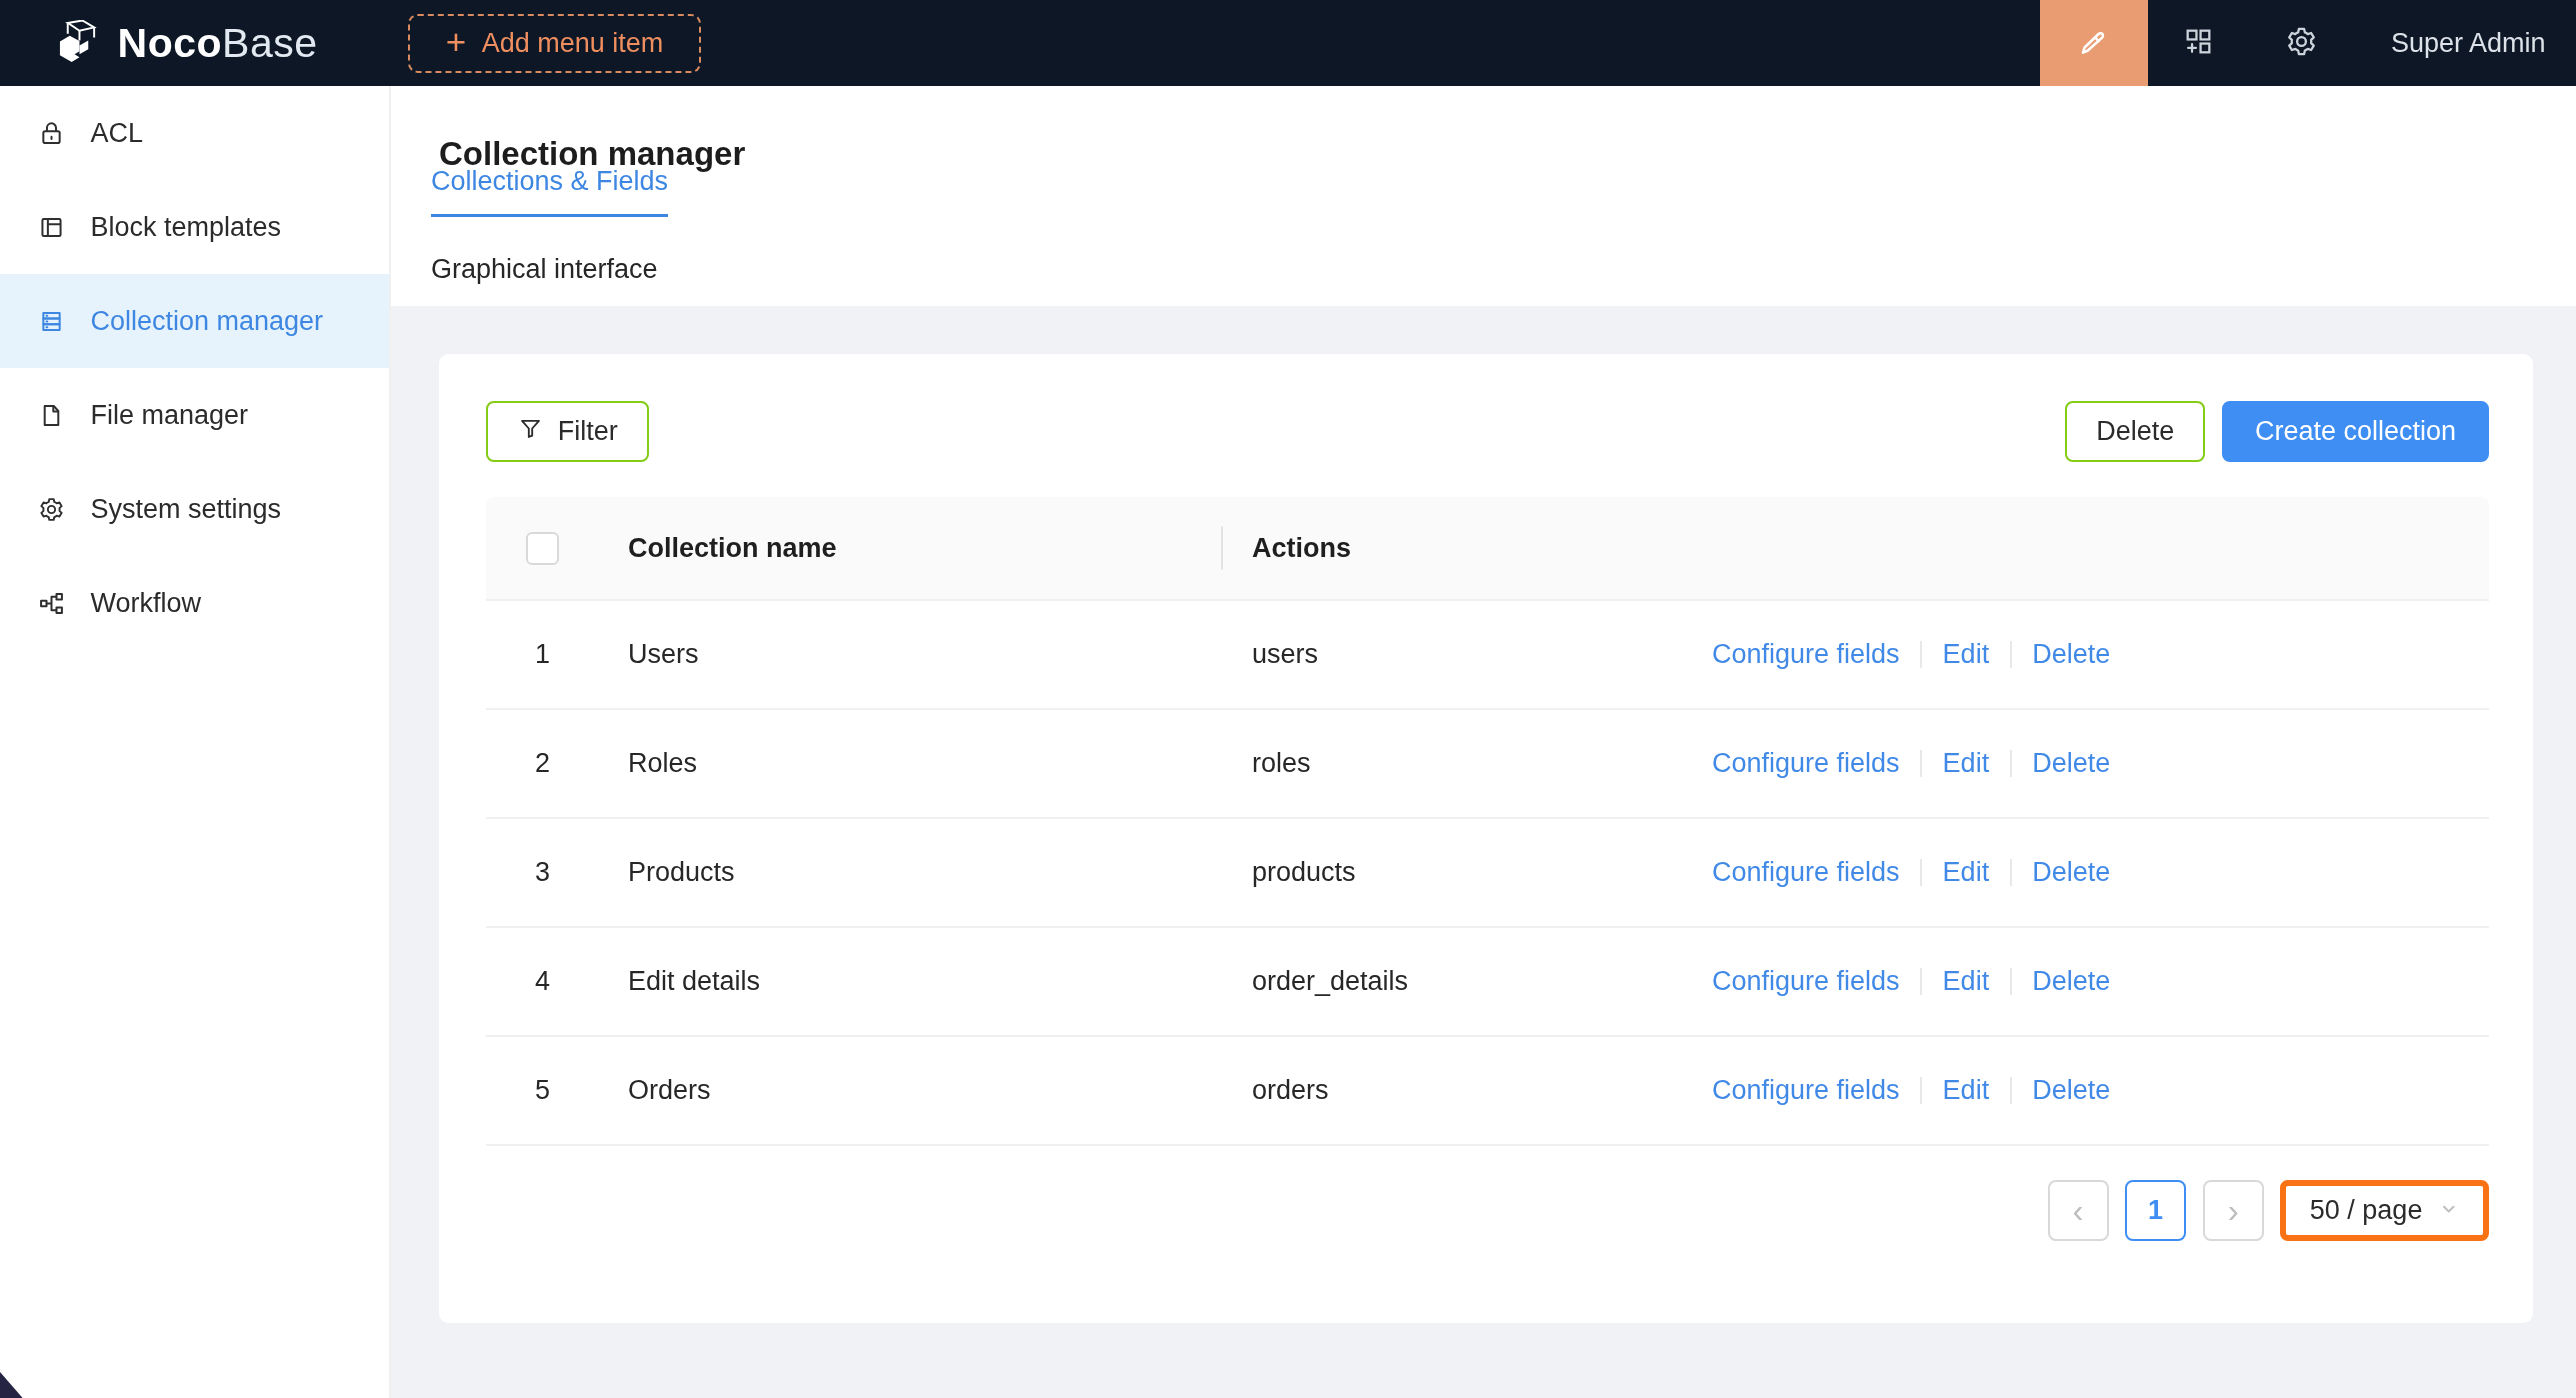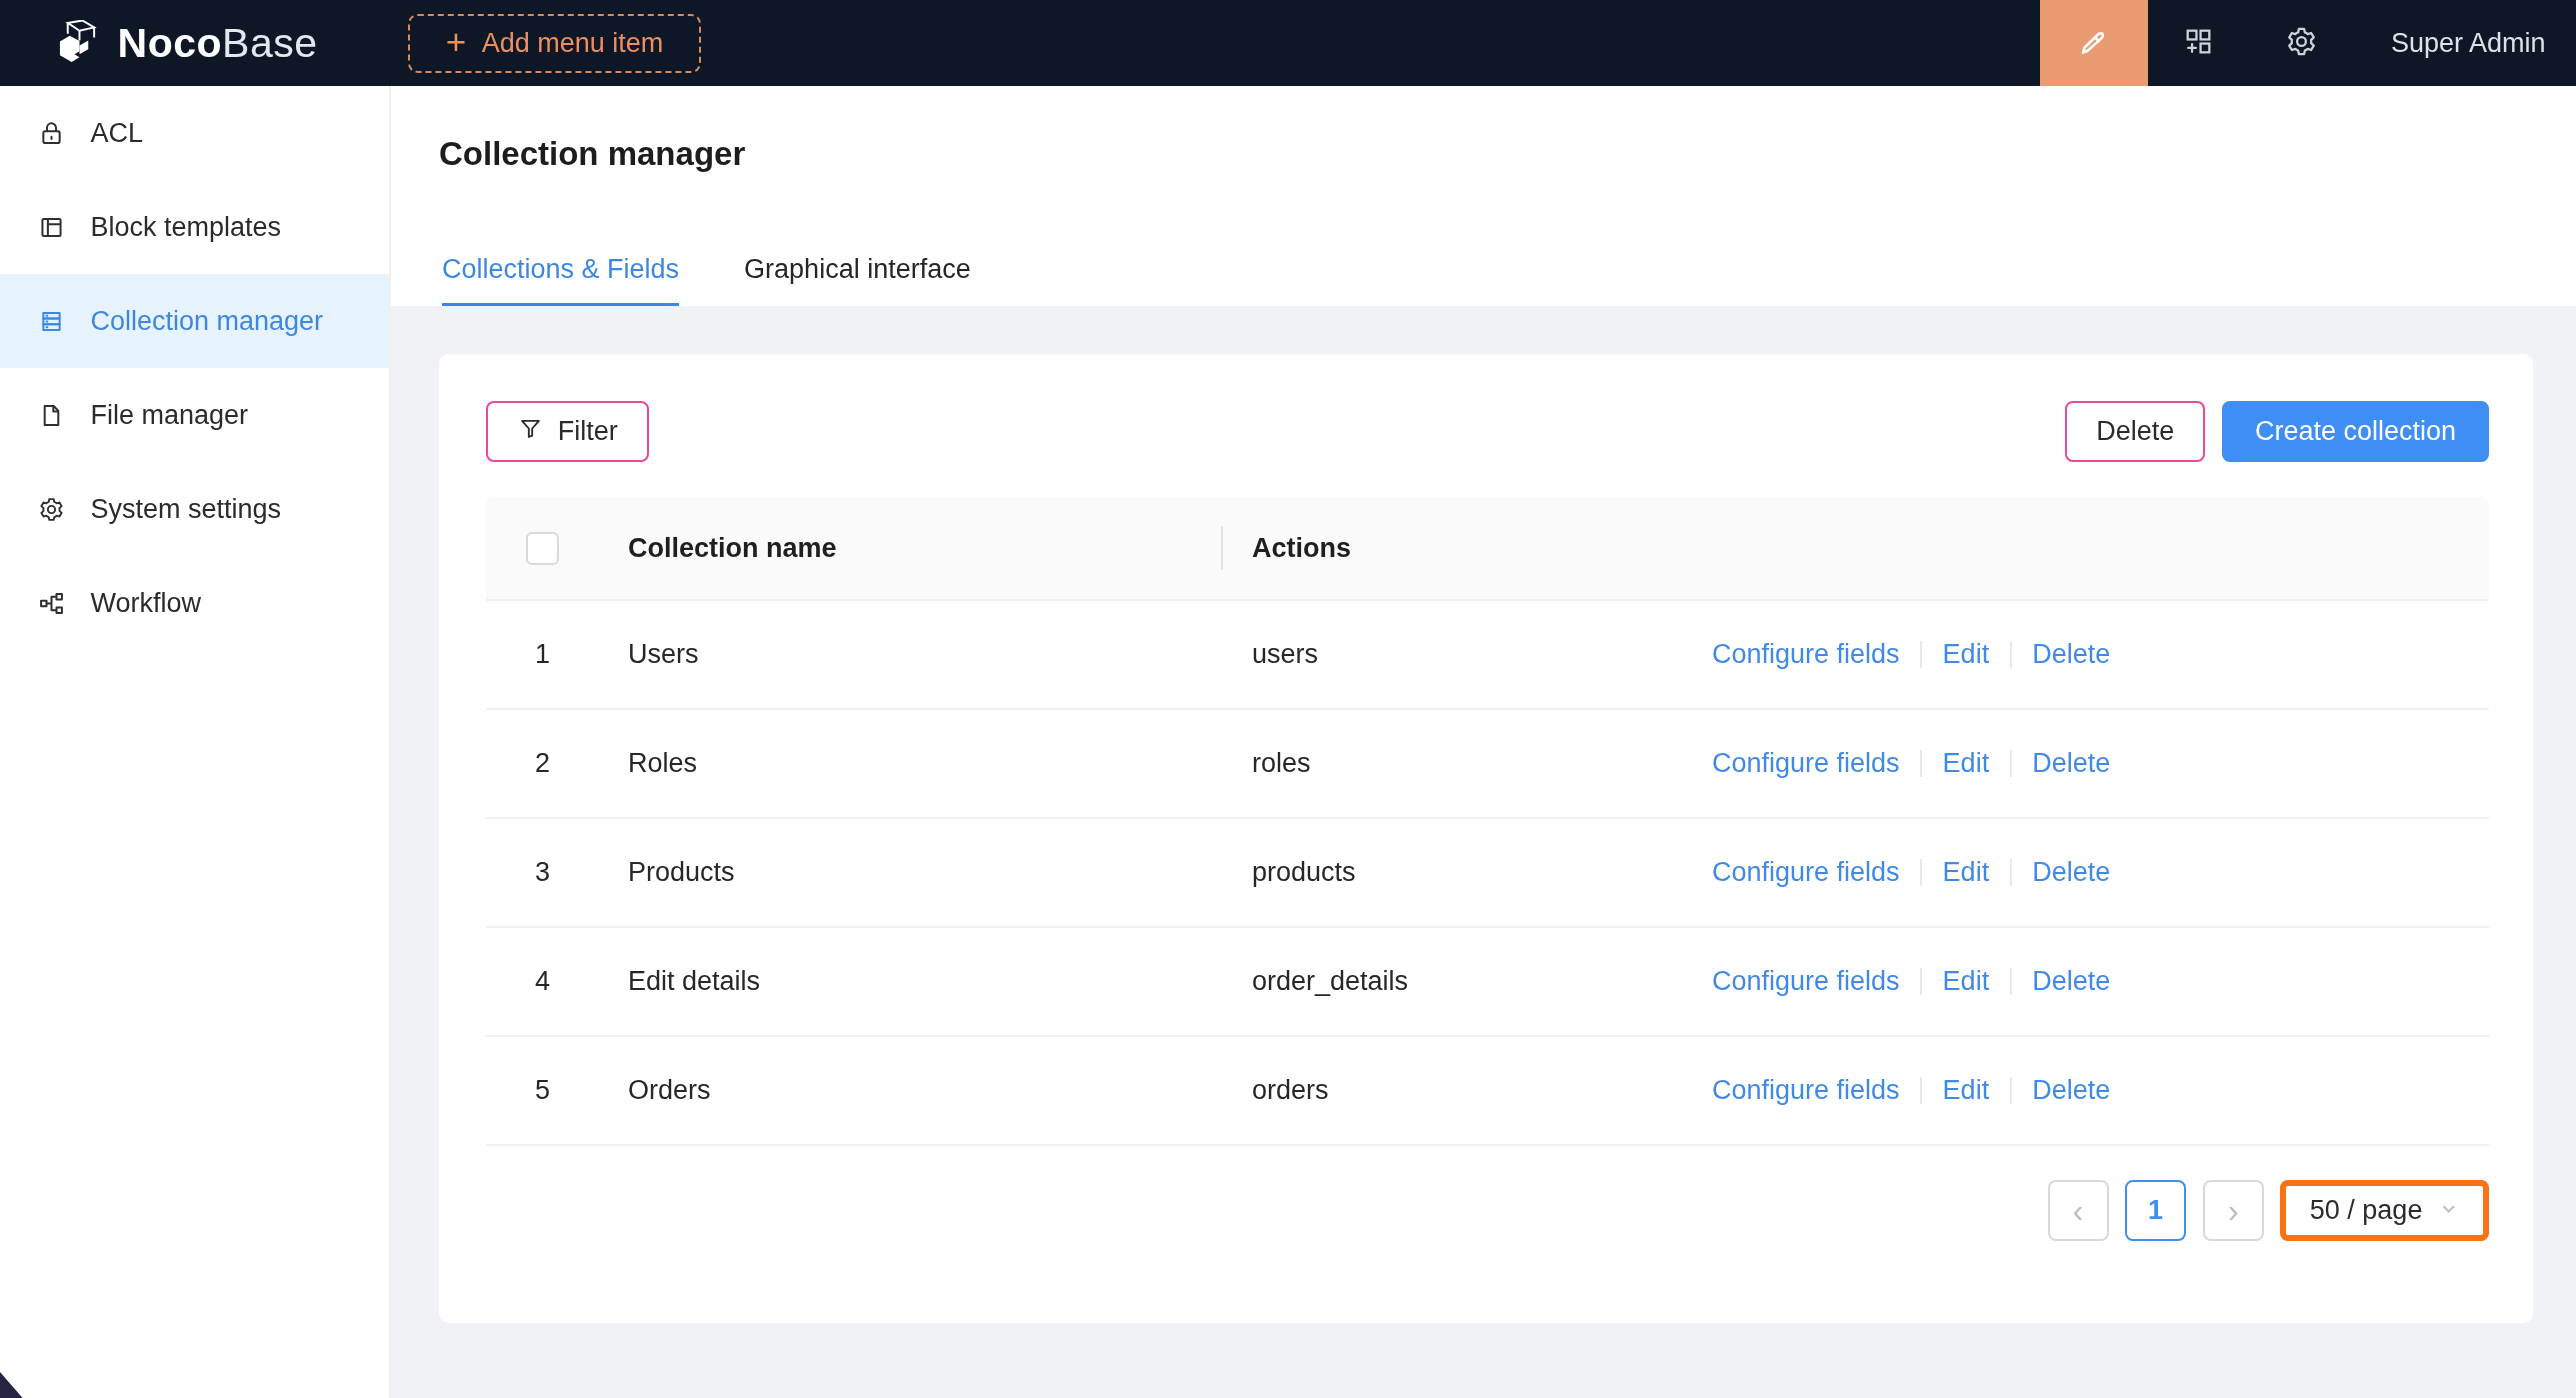--- a/index.html
+++ b/index.html
@@ -30,32 +30,32 @@
   .side-item { height:94px; display:flex; align-items:center; padding-left:37px; gap:24.4px;
     font-size:27px; color:#2b2b2b; cursor:pointer; }
   .side-icon { width:29px; height:29px; display:flex; align-items:center; justify-content:center; color:#2f2f2f; }
   .side-icon svg { width:29px; height:29px; }
   .side-item.active { background:#e7f3fc; color:#3d87e2; }
   .side-item.active .side-icon { color:#3d87e2; }
 
   
   .page-header { position:absolute; left:391px; top:86px; right:0; height:220px; background:#ffffff; }
   .page-title { position:absolute; left:48px; top:49px; font-size:33px; font-weight:700; color:#1d1d1d; }
-  .tabs { position:absolute; left:51px; bottom:0; display:flex; gap:65px; }
+  .tabs { position:absolute; left:40px; bottom:0; display:flex; gap:37px;flex-direction:column; }
   .tab { font-size:27px; color:#262626; padding-bottom:17.6px; border-bottom:3.9px solid transparent; cursor:pointer; }
   .tab.active { color:#3d87e2; border-bottom-color:#3d87e2; }
 
   
   .content { position:absolute; left:391px; top:306px; right:0; bottom:0; background:#f0f2f5;
     padding:48px 43px 0 48px; }
   .card { width:2094px; background:#ffffff; border-radius:9.8px; padding:47px 44px 82px 47px; }
 
   .toolbar { display:flex; justify-content:space-between; align-items:center; margin-bottom:35px; }
   .btn { height:61px; display:inline-flex; align-items:center; justify-content:center; gap:13.7px;
-    padding:0 29px; background:#ffffff; border:2px solid #ec4899; border-radius:7.8px;
+    padding:0 29px; background:#ffffff; border:2px solid #84cc16; border-radius:7.8px;
     font-size:27px; color:#2b2b2b; cursor:pointer; font-family:inherit; }
   .btn svg { width:27px; height:27px; }
   .btn-primary { background:#3f8ef4; border-color:#3f8ef4; color:#ffffff; padding:0 31px;align-items:center; }
   .toolbar-right { display:flex; gap:16.6px; }
 
   
   .table { width:100%; }
   .thead, .tr { display:grid; grid-template-columns:113px 624px 460px 1fr; align-items:center; }
   .thead { background:#fafafa; height:104px; border-radius:7.8px 7.8px 0 0; border-bottom:2px solid #f0f0f0; }
   .th { font-size:27px; font-weight:700; color:#1f1f1f; padding-left:29px; position:relative; height:100%;

